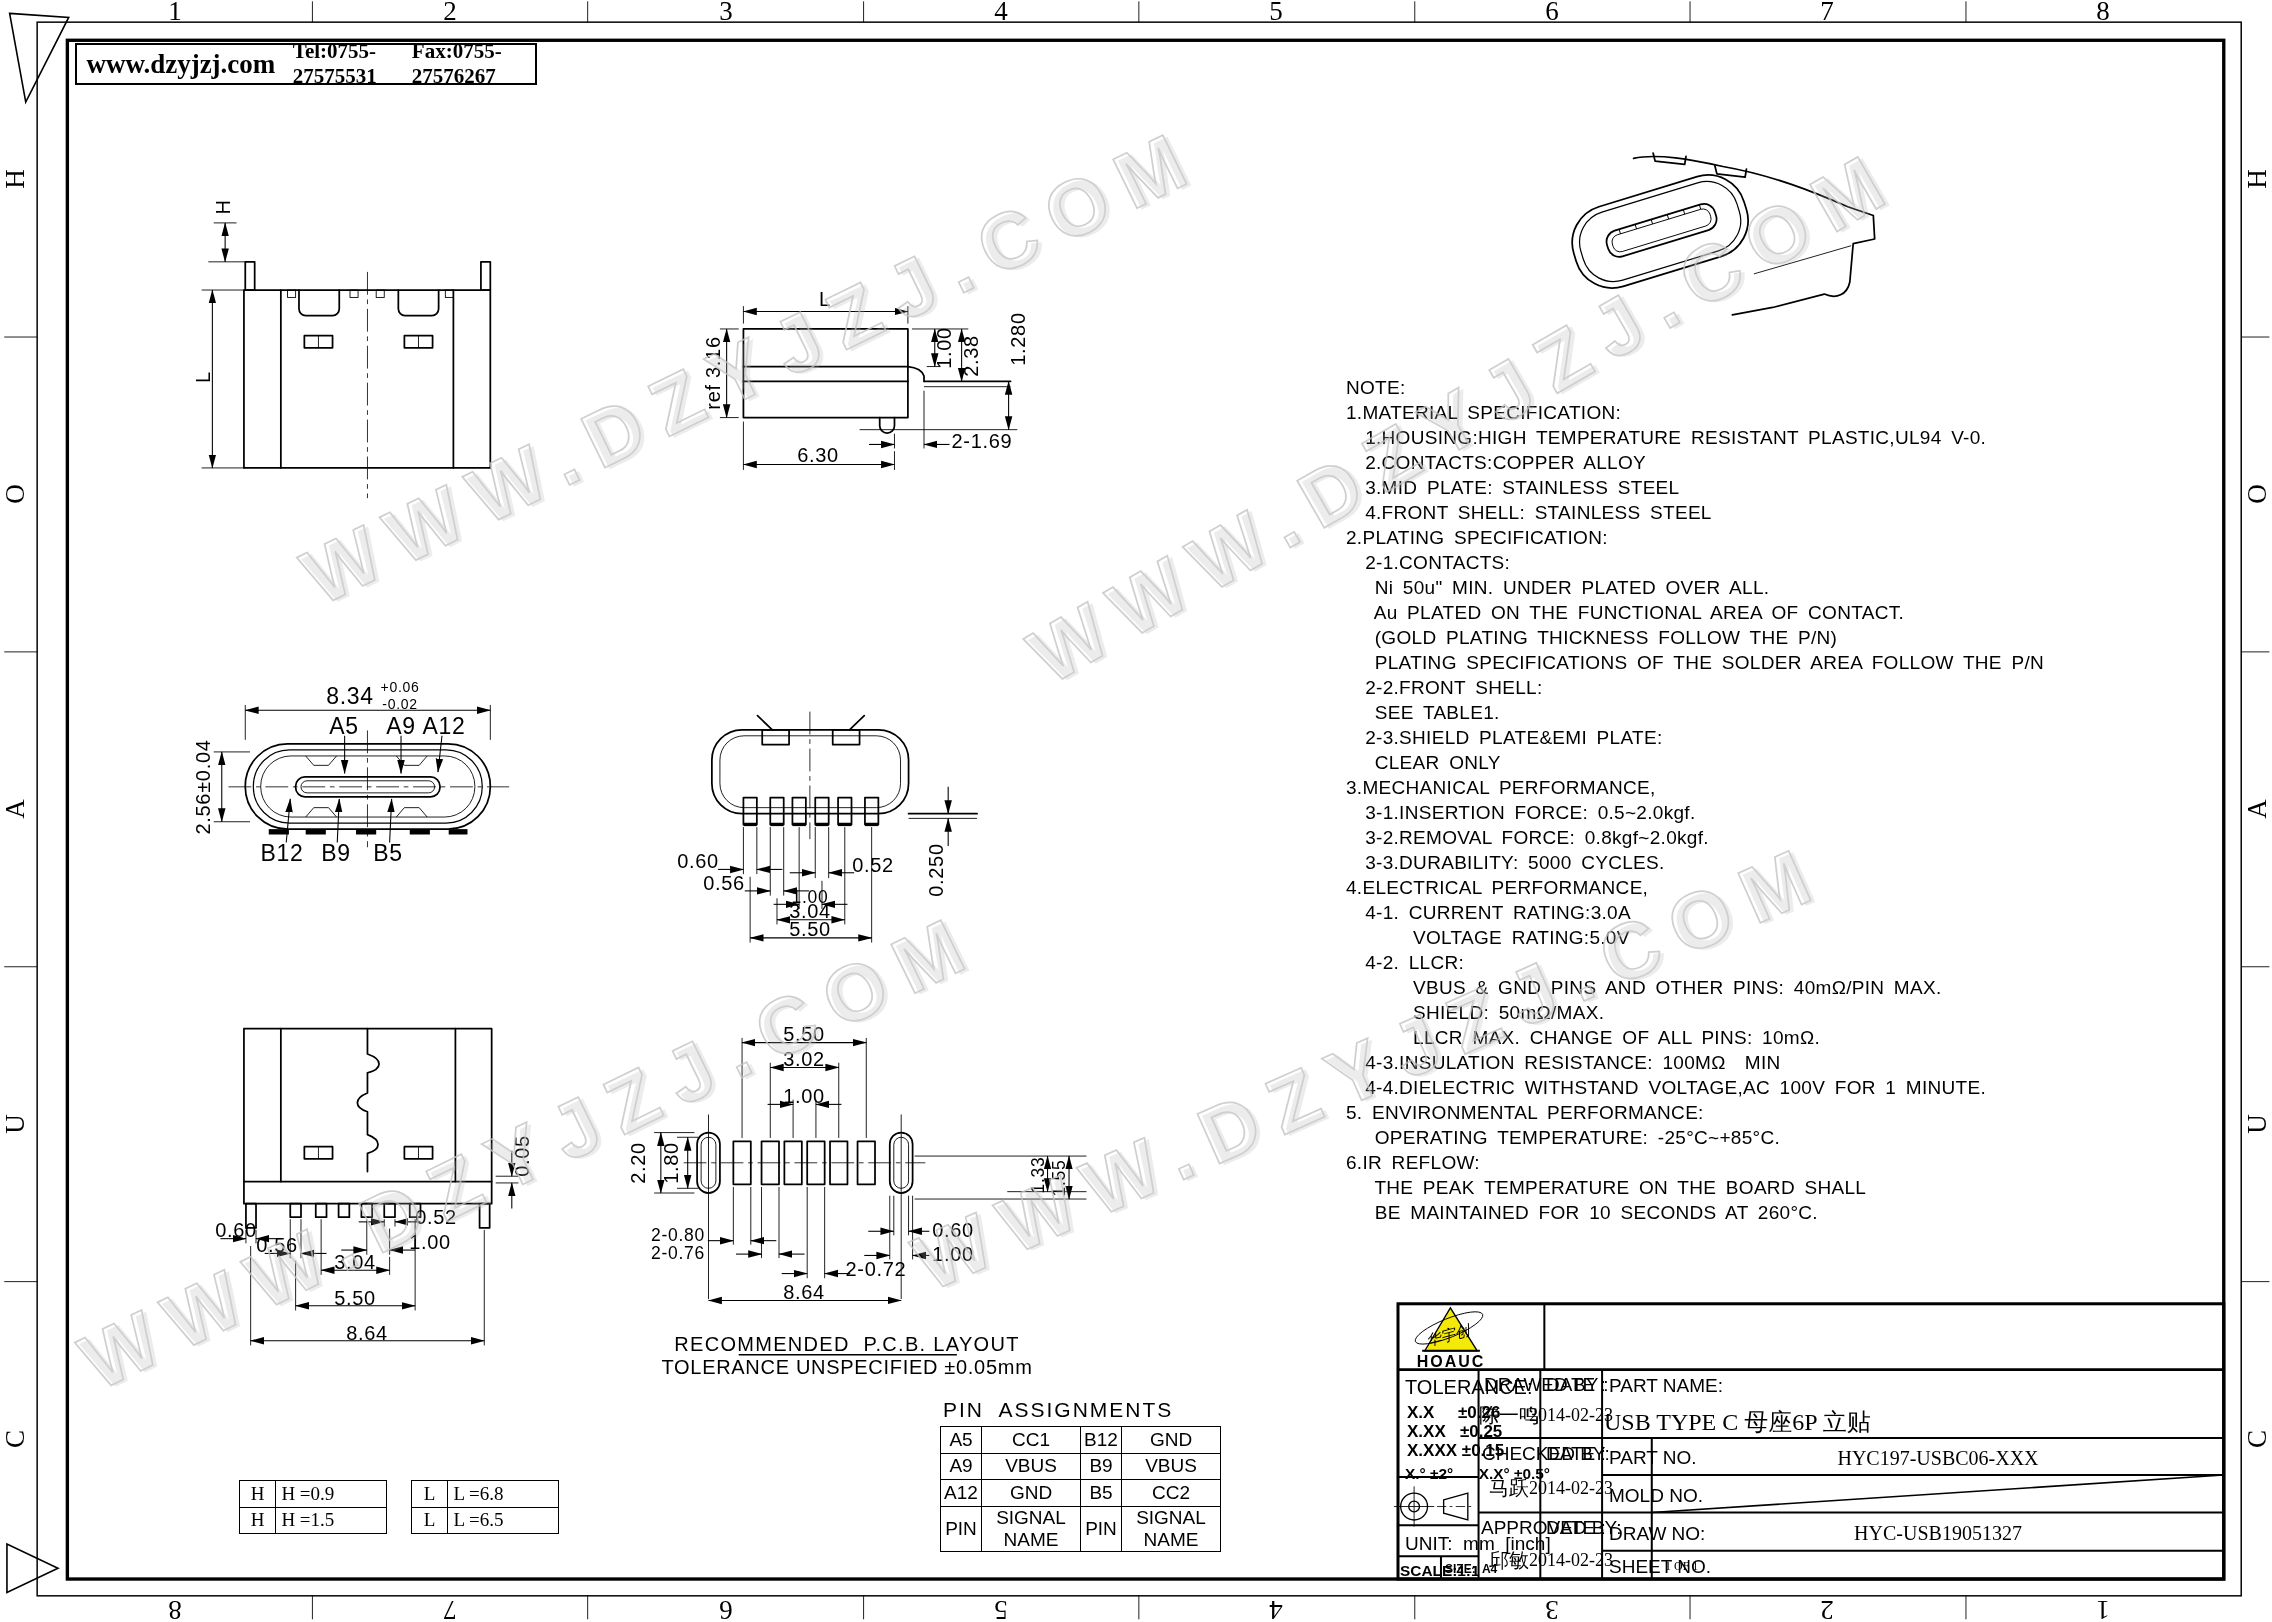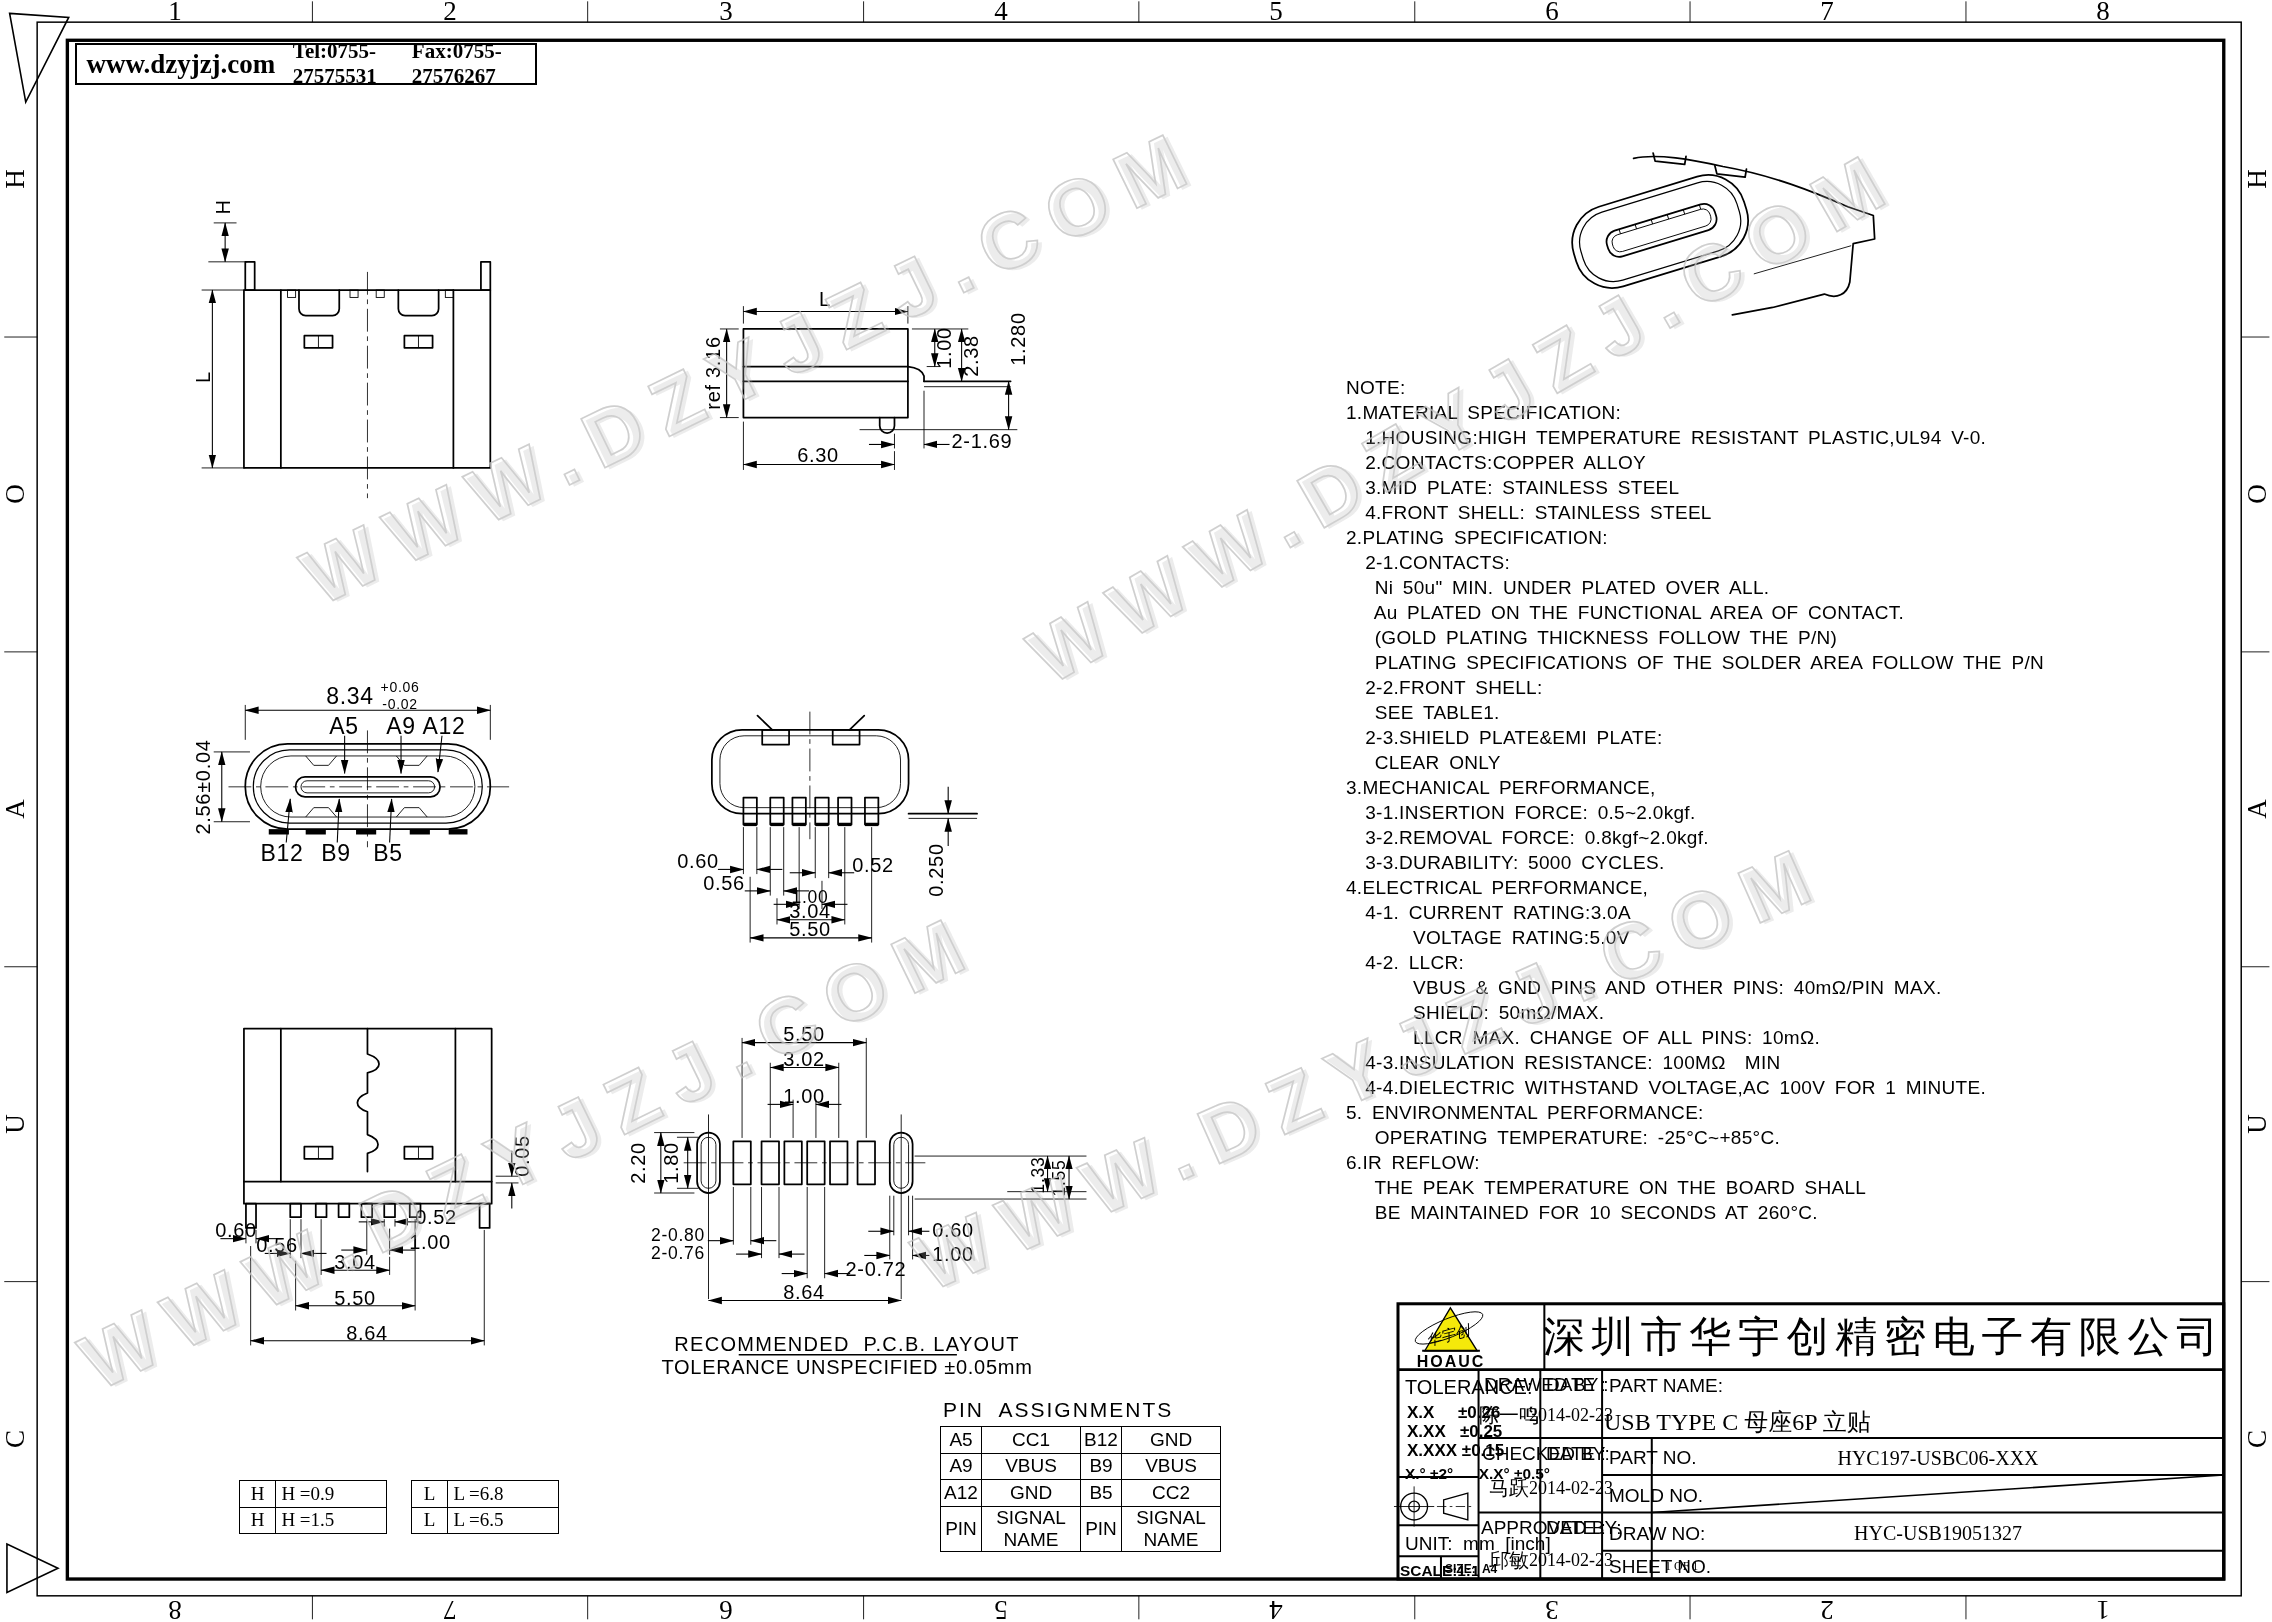--- a/index.html
+++ b/index.html
@@ -582,21 +582,20 @@
     </tr>
     <tr>
       <td>L</td>
       <td class="v">L =6.5</td>
     </tr>
   </tbody>
     </table>
 
   <span class="lab cen" style="left:1451px;top:1362px;font-size:16px;font-weight:bold;letter-spacing:2px">HOAUC</span>
   <span class="lab cen" style="left:1448px;top:1336px;font-size:14.8px;font-style:italic;transform:translate(-50%,-50%) rotate(-15deg)">华宇创</span>
-  <span class="lab cen ser" style="left:1884px;top:1337px;font-size:42px;letter-spacing:6.7px">深圳市华宇创精密电子有限公司</span>
 
   <span class="lab tbtext" style="left:1405px;top:1376px;font-size:20px">TOLERANCE:</span>
   <span class="lab" style="left:1407px;top:1403px;font-size:17px;font-weight:bold">X.X     ±0.26</span>
   <span class="lab" style="left:1407px;top:1422px;font-size:17px;font-weight:bold">X.XX   ±0.25</span>
   <span class="lab" style="left:1407px;top:1441px;font-size:17px;font-weight:bold">X.XXX ±0.15</span>
   <span class="lab" style="left:1405px;top:1465px;font-size:15.4px;font-weight:bold">X.° ±2°      X.X° ±0.5°</span>
   <span class="lab tbtext" style="left:1405px;top:1533px">UNIT:  mm  [inch]</span>
   <span class="lab" style="left:1400px;top:1562px;font-size:15.4px;font-weight:bold">SCALE:1:1</span>
   <span class="lab" style="left:1445px;top:1562px;font-size:12px;font-weight:bold">SIZE:  A4</span>
 

